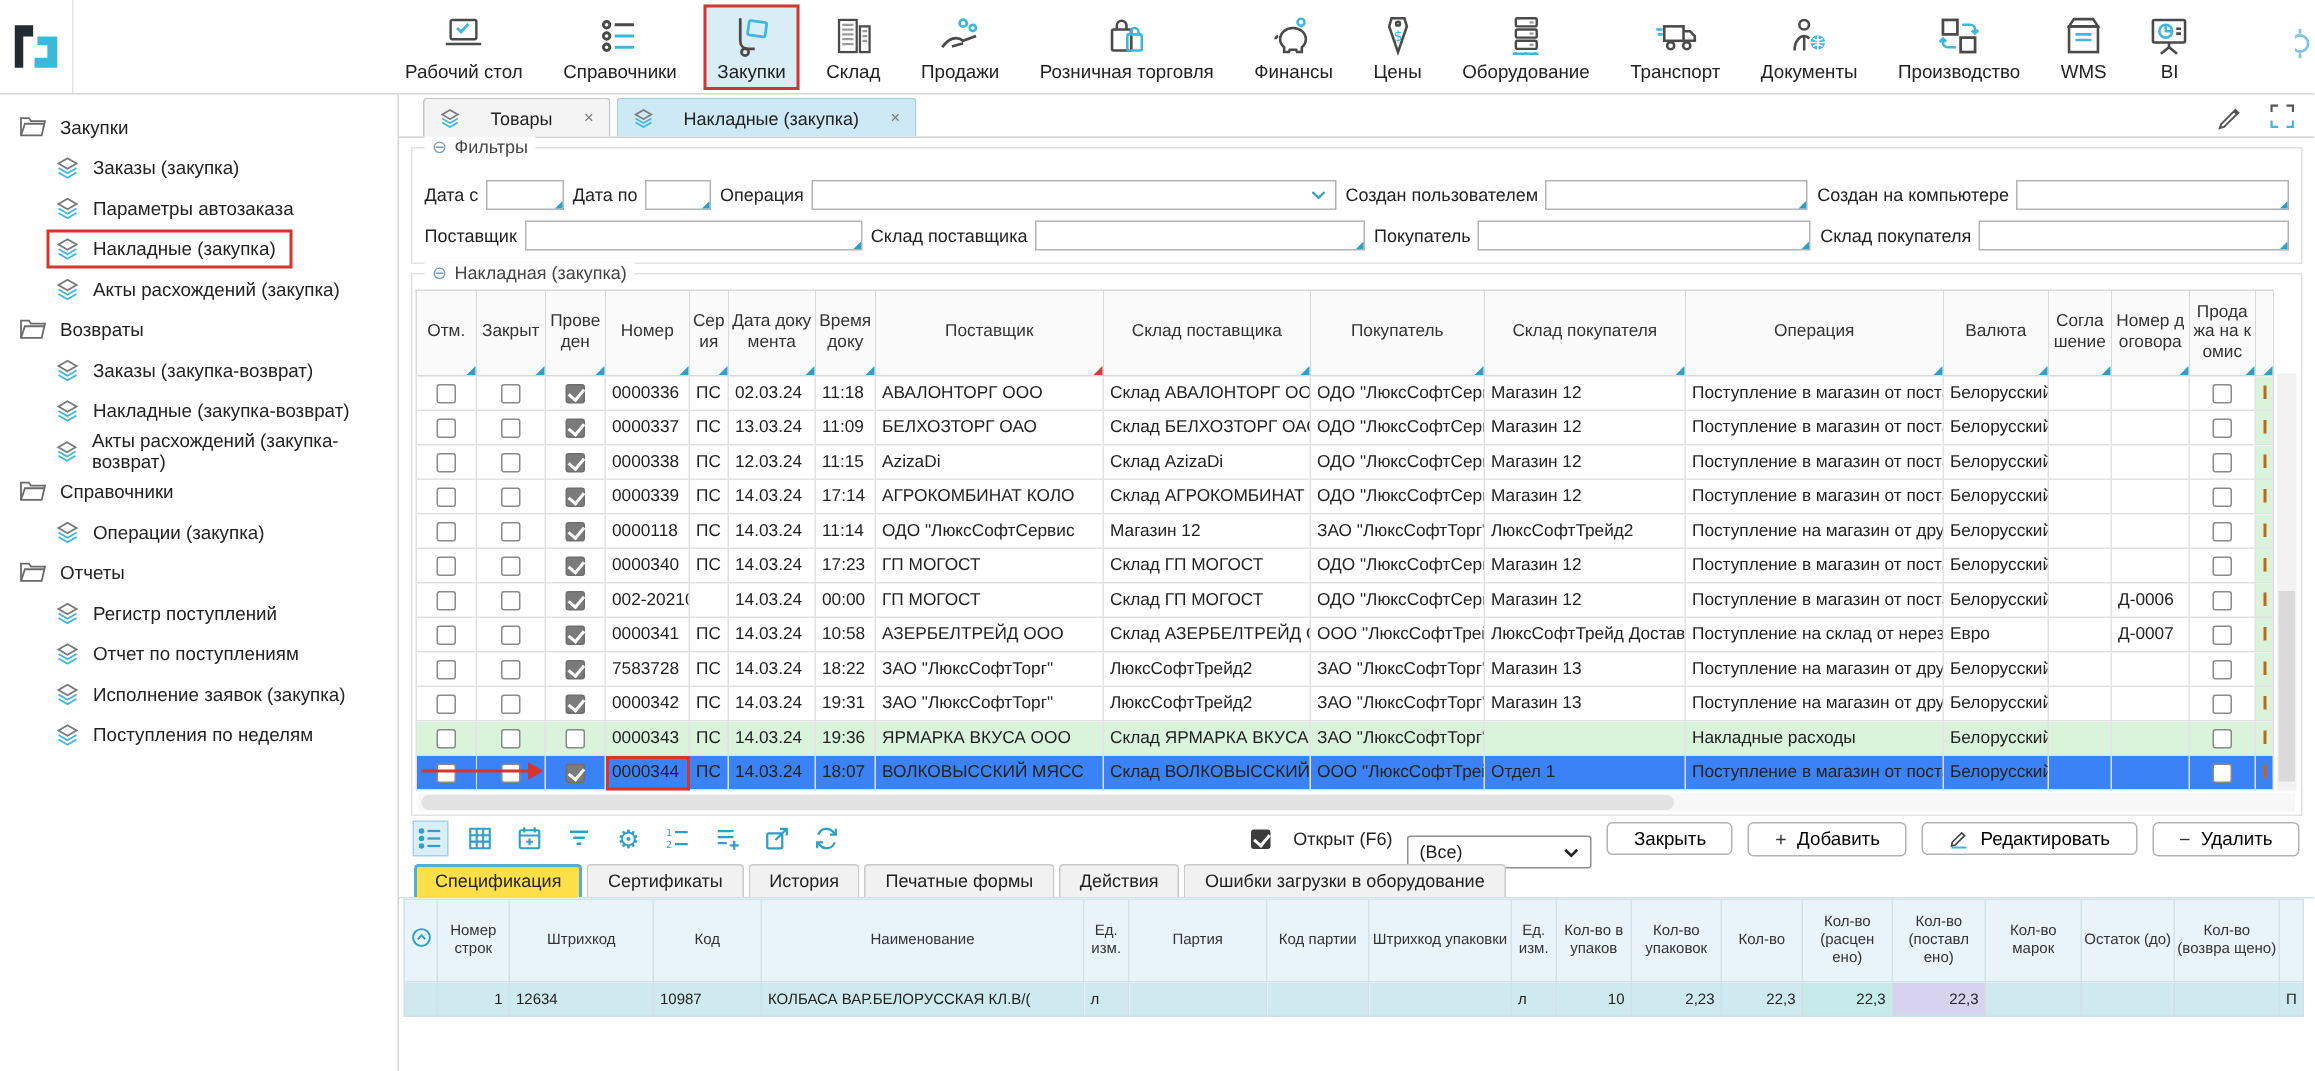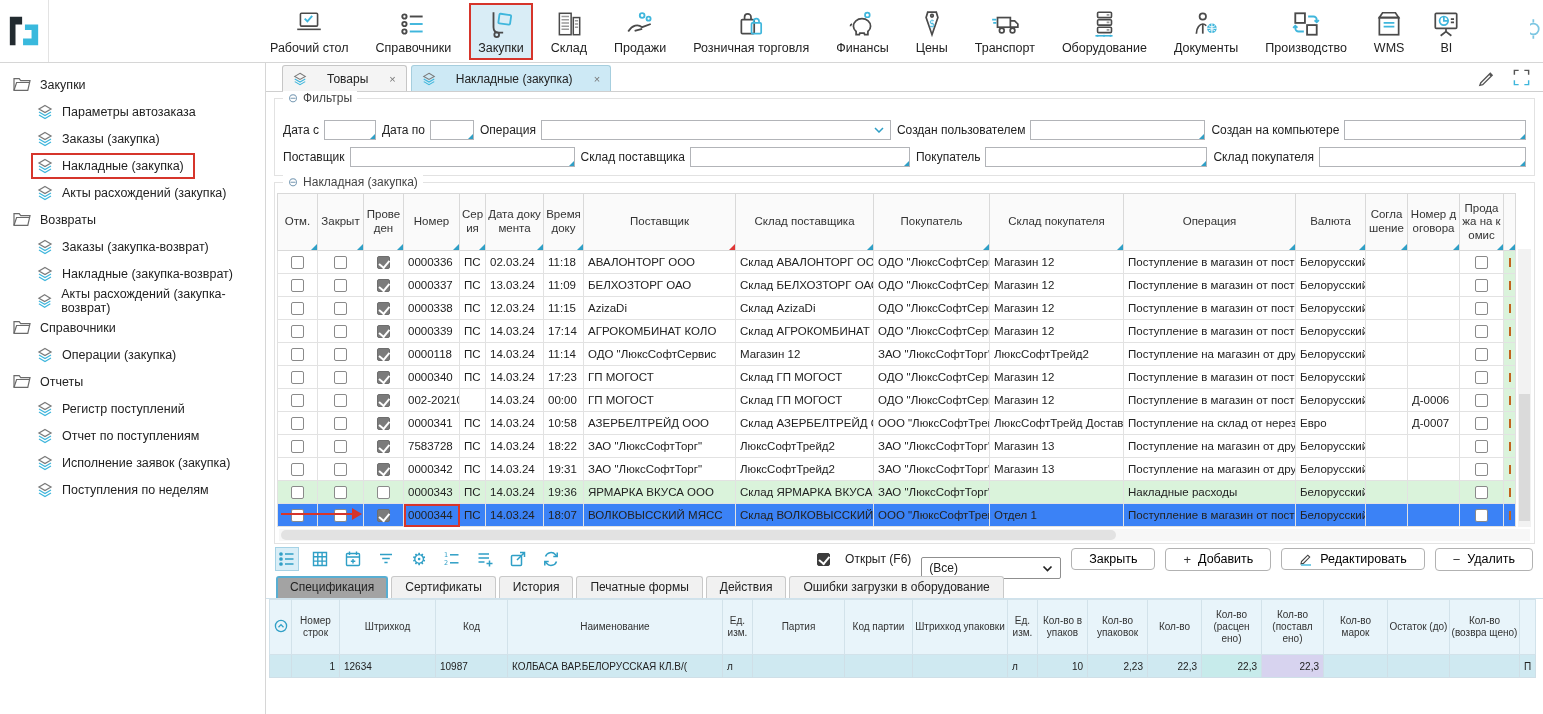--- a/index.html
+++ b/index.html
@@ -87,31 +87,31 @@
   .hscroll{height:12px;margin:2px 2px 0;background:#f7f7f7;position:relative;}
   .hthumb{position:absolute;left:2px;top:1px;height:10px;width:835px;background:#e2e2e2;border-radius:5px;}
   
   .footbar{height:30px;display:flex;align-items:center;gap:11px;padding:0 10px;font-size:12px;flex:none;}
   .ficon{width:22px;height:22px;display:flex;align-items:center;justify-content:center;}
   .ficon svg{width:18px;height:18px;}
   .ficon.sel{background:#d9eef7;outline:1px solid #a5d2e5;}
   .gearglyph{font-size:17px;color:#2f9fc6;line-height:1;}
   .fright{margin-left:auto;display:flex;align-items:center;gap:10px;}
   .chk-lab{display:flex;align-items:center;gap:15px;}
-  .dd{width:140px;height:22px;border:1px solid #8f8f8f;border-radius:2px;background:#fff;
+  .dd{width:123px;height:22px;border:1px solid #8f8f8f;border-radius:2px;background:#fff;
       display:flex;align-items:center;justify-content:space-between;padding:0 7px;box-sizing:border-box;margin-top:18px;}
   .btn{border:1px solid #b2b2b2;border-radius:4px;background:#fff;padding:3px 17px;font-size:12.5px;
       display:flex;align-items:center;gap:7px;white-space:nowrap;}
   .btn .sym{font-size:13px;color:#333;}
   .btn .icn svg{width:14px;height:14px;display:block;}
   
   .btabs{display:flex;gap:3px;align-items:flex-end;height:24px;padding-left:10px;flex:none;}
   .btab{padding:3px 13px 4px;background:#f1f1f1;border:1px solid #c9c9c9;border-bottom:none;
       border-radius:3px 3px 0 0;font-size:12px;}
-  .btab.active{background:#a3a3a3;border:2px solid #58aed2;border-bottom:none;padding:2px 12px 4px;}
+  .btab.active{background:#fde047;border:2px solid #58aed2;border-bottom:none;padding:2px 12px 4px;}
   
   .specwrap{flex:1;background:#fff;overflow:hidden;border-top:1px solid #cfe2ec;padding-left:3px;}
   table.spec{border-collapse:collapse;table-layout:fixed;width:1266px;font-size:10px;}
   table.spec th{background:#e8f4fa;border:1px solid #d2e2ea;font-weight:normal;text-align:center;
       vertical-align:middle;padding:2px 1px;line-height:1.18;height:50px;color:#333;word-break:break-word;overflow-wrap:anywhere;}
   table.spec td{border:1px solid #cfdfe7;background:#cfe9f1;padding:1px 4px;height:20px;
       white-space:nowrap;overflow:hidden;}
   table.spec td.ra{text-align:right;}
   table.spec td.priced{background:#c7ebeb;}
   table.spec td.delivered{background:#d7d3ef;}
@@ -195,41 +195,41 @@
         </div>
         <div class="module">
           <span class="icn"><svg viewBox="0 0 28 28" fill="none" stroke-width="1.6">
               <path d="M10 3 h8 l1.5 5 L14 24 L8.5 8 z" stroke="#4a4a4a"></path>
               <circle cx="14" cy="6.3" r="1.2" stroke="#4a4a4a"></circle>
               <text x="14" y="17" font-size="9" fill="#3fb6dc" text-anchor="middle" font-family="DejaVu Sans, sans-serif">$</text>
             </svg></span>
           <span class="mlabel">Цены</span>
         </div>
         <div class="module">
-          <span class="icn"><svg viewBox="0 0 28 28" fill="none" stroke-width="1.6">
-              <rect x="7" y="8" width="12" height="9" stroke="#4a4a4a"></rect>
-              <path d="M19 11 h4 l3 3 v3 h-7" stroke="#4a4a4a"></path>
-              <circle cx="11" cy="20" r="2.2" stroke="#4a4a4a"></circle>
-              <circle cx="21" cy="20" r="2.2" stroke="#4a4a4a"></circle>
-              <path d="M2 10 h4 M3 13 h3" stroke="#3fb6dc"></path>
-            </svg></span>
-          <span class="mlabel">Транспорт</span>
-        </div>
-        <div class="module">
           <span class="icn"><svg viewBox="0 0 28 28" fill="none" stroke-width="1.5">
               <rect x="8" y="3" width="13" height="5" rx="1" stroke="#4a4a4a"></rect>
               <rect x="8" y="10" width="13" height="5" rx="1" stroke="#4a4a4a"></rect>
               <rect x="8" y="17" width="13" height="5" rx="1" stroke="#4a4a4a"></rect>
               <path d="M16.5 5.5 h2.5 M16.5 12.5 h2.5 M16.5 19.5 h2.5" stroke="#9a9a9a"></path>
               <path d="M6 25 h16" stroke="#3fb6dc"></path>
               <circle cx="8" cy="25" r="1" fill="#3fb6dc"></circle>
               <circle cx="14" cy="25" r="1" fill="#3fb6dc"></circle>
               <circle cx="20" cy="25" r="1" fill="#3fb6dc"></circle>
             </svg></span>
           <span class="mlabel">Оборудование</span>
+        </div>
+        <div class="module">
+          <span class="icn"><svg viewBox="0 0 28 28" fill="none" stroke-width="1.6">
+              <rect x="7" y="8" width="12" height="9" stroke="#4a4a4a"></rect>
+              <path d="M19 11 h4 l3 3 v3 h-7" stroke="#4a4a4a"></path>
+              <circle cx="11" cy="20" r="2.2" stroke="#4a4a4a"></circle>
+              <circle cx="21" cy="20" r="2.2" stroke="#4a4a4a"></circle>
+              <path d="M2 10 h4 M3 13 h3" stroke="#3fb6dc"></path>
+            </svg></span>
+          <span class="mlabel">Транспорт</span>
         </div>
         <div class="module">
           <span class="icn"><svg viewBox="0 0 28 28" fill="none" stroke-width="1.6">
               <circle cx="11" cy="7" r="3" stroke="#4a4a4a"></circle>
               <path d="M5 23 c0 -6 3.5 -9 6 -9 c1.2 0 2.3 .6 3.2 1.6" stroke="#4a4a4a"></path>
               <path d="M11 14 v9" stroke="#4a4a4a"></path>
               <circle cx="19.5" cy="18" r="4.5" fill="#3fb6dc"></circle>
               <path d="M15 18 h9 M19.5 13.5 v9 M16.5 15.5 c2 1.5 4 1.5 6 0 M16.5 20.5 c2 -1.5 4 -1.5 6 0" stroke="#fff" stroke-width="0.9"></path>
             </svg></span>
           <span class="mlabel">Документы</span>
@@ -281,31 +281,31 @@
             </svg></span>
           <span>Закупки</span>
         </div>
         <div class="tree-item">
           <span class="row-in">
             <span class="icn"><svg viewBox="0 0 16 16" fill="none" stroke-width="1.25">
                 <path d="M8 1.5 L14 5 8 8.5 2 5 z" stroke="#7a7a7a"></path>
                 <path d="M2 8 L8 11.5 14 8" stroke="#3fb6dc"></path>
                 <path d="M2 11 L8 14.5 14 11" stroke="#3fb6dc"></path>
               </svg></span>
+            <span>Заказы (закупка)</span>
+          </span>
+        </div>
+        <div class="tree-item">
+          <span class="row-in">
+            <span class="icn"><svg viewBox="0 0 16 16" fill="none" stroke-width="1.25">
+                <path d="M8 1.5 L14 5 8 8.5 2 5 z" stroke="#7a7a7a"></path>
+                <path d="M2 8 L8 11.5 14 8" stroke="#3fb6dc"></path>
+                <path d="M2 11 L8 14.5 14 11" stroke="#3fb6dc"></path>
+              </svg></span>
             <span>Параметры автозаказа</span>
-          </span>
-        </div>
-        <div class="tree-item">
-          <span class="row-in">
-            <span class="icn"><svg viewBox="0 0 16 16" fill="none" stroke-width="1.25">
-                <path d="M8 1.5 L14 5 8 8.5 2 5 z" stroke="#7a7a7a"></path>
-                <path d="M2 8 L8 11.5 14 8" stroke="#3fb6dc"></path>
-                <path d="M2 11 L8 14.5 14 11" stroke="#3fb6dc"></path>
-              </svg></span>
-            <span>Заказы (закупка)</span>
           </span>
         </div>
         <div class="tree-item">
           <span class="row-in hl-box">
             <span class="icn"><svg viewBox="0 0 16 16" fill="none" stroke-width="1.25">
                 <path d="M8 1.5 L14 5 8 8.5 2 5 z" stroke="#7a7a7a"></path>
                 <path d="M2 8 L8 11.5 14 8" stroke="#3fb6dc"></path>
                 <path d="M2 11 L8 14.5 14 11" stroke="#3fb6dc"></path>
               </svg></span>
             <span>Накладные (закупка)</span>

